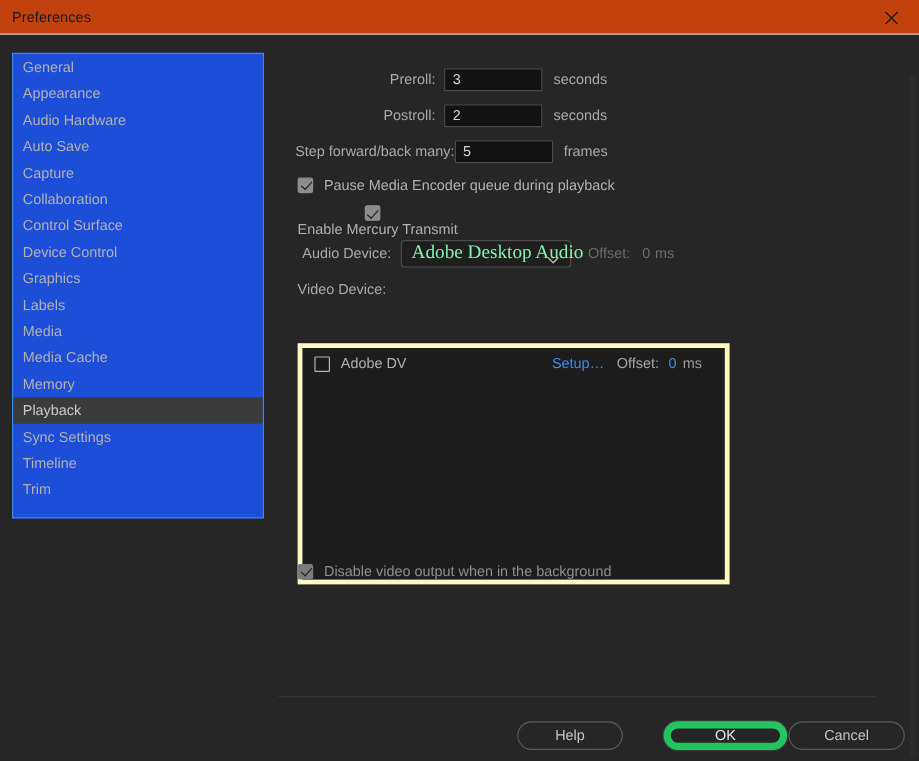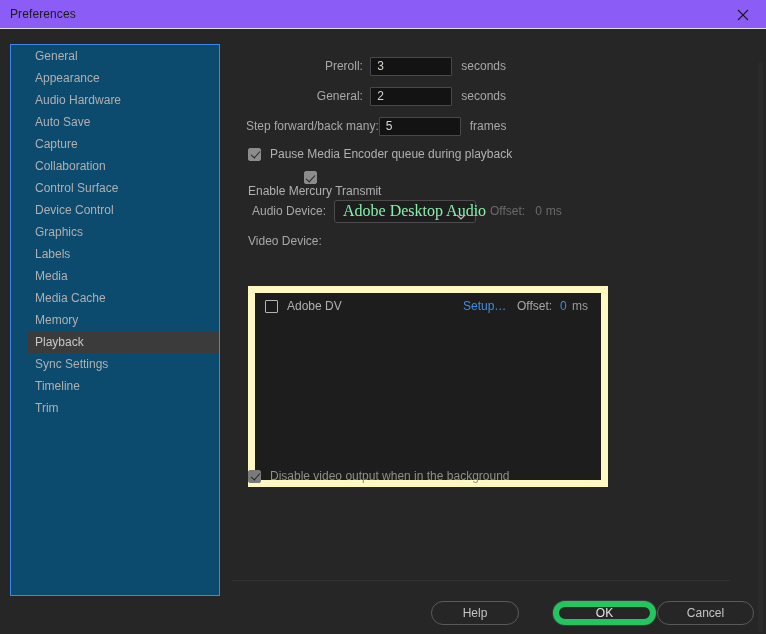--- a/index.html
+++ b/index.html
@@ -16,21 +16,21 @@
     overflow: hidden;
     position: relative;
     -webkit-font-smoothing: antialiased;
   }
 
   
   .titlebar {
     position: absolute;
     left: 0; top: 0;
     width: 766px; height: 29px;
-    background: #8b5cf6;
+    background: #c2410c;
     border-bottom: 1px solid #e2e2e6;
     box-sizing: border-box;
   }
   .titlebar-text {
     position: absolute;
     left: 10px; top: 7px;
     font-size: 12px;
     color: #1b1b1b;
     font-family: "Liberation Sans", sans-serif;
     letter-spacing: .1px;
@@ -53,26 +53,25 @@
     width: 766px;
     height: 605px;
     background: #262626;
   }
 
   
   .sidebar {
     position: absolute;
     left: 10px; top: 15px;
     width: 210px;
-    height: 552px;
-    background: #0c4a6e;
+    height: 388px;
+    background: #1d4ed8;
     border: 1px solid #3d87e8;
     box-sizing: border-box;
     overflow: hidden;
-    padding-left: 16px;
   }
   .side-item {
     height: 22px;
     line-height: 22px;
     padding-left: 8px;
     font-size: 12px;
     color: #b0b0b0;
     white-space: nowrap;
     cursor: default;
   }
@@ -191,21 +190,21 @@
   }
   .muted { color: #6b6b6b; }
 
   
   .devicelist {
     position: absolute;
     left: 2px; top: 257px;
     width: 360px;
     height: 201px;
     background: #1d1d1d;
-    border: 7px solid #fef9c3;
+    border: 4px solid #fef9c3;
     box-sizing: border-box;
   }
   .device-row {
     position: relative;
     height: 26px;
     display: flex;
     align-items: center;
     padding-left: 10px;
   }
   .device-name {
@@ -320,21 +319,21 @@
   <div class="main">
 
     <div class="row" style="left:0; top:27px; width:260px;">
       <div class="field-label" style="width:142px;">Preroll:</div>
       <div style="width:9px;"></div>
       <input class="num-input" type="text" value="3" style="">
       <div class="unit">seconds</div>
     </div>
 
     <div class="row" style="left:0; top:57px; width:260px;">
-      <div class="field-label" style="width:142px;">General:</div>
+      <div class="field-label" style="width:142px;">Postroll:</div>
       <div style="width:9px;"></div>
       <input class="num-input" type="text" value="2" style="">
       <div class="unit">seconds</div>
     </div>
 
     <div class="row" style="left:0; top:87px; width:260px;">
       <div class="field-label" style="width:142px;">Step forward/back many:</div>
       <div style="width:9px;"></div>
       <input class="num-input" type="text" value="5" style="">
       <div class="unit">frames</div>

